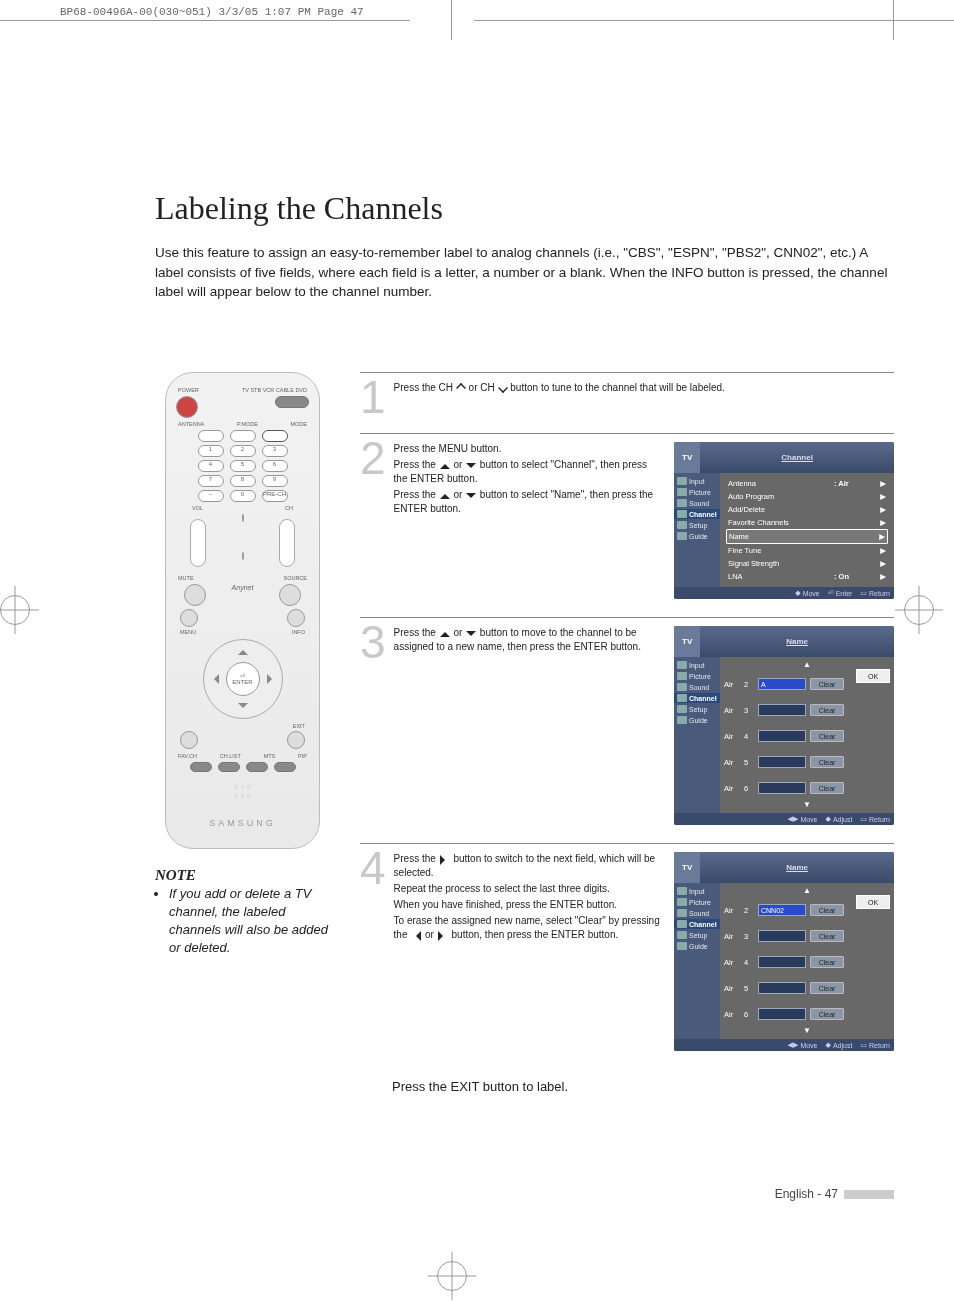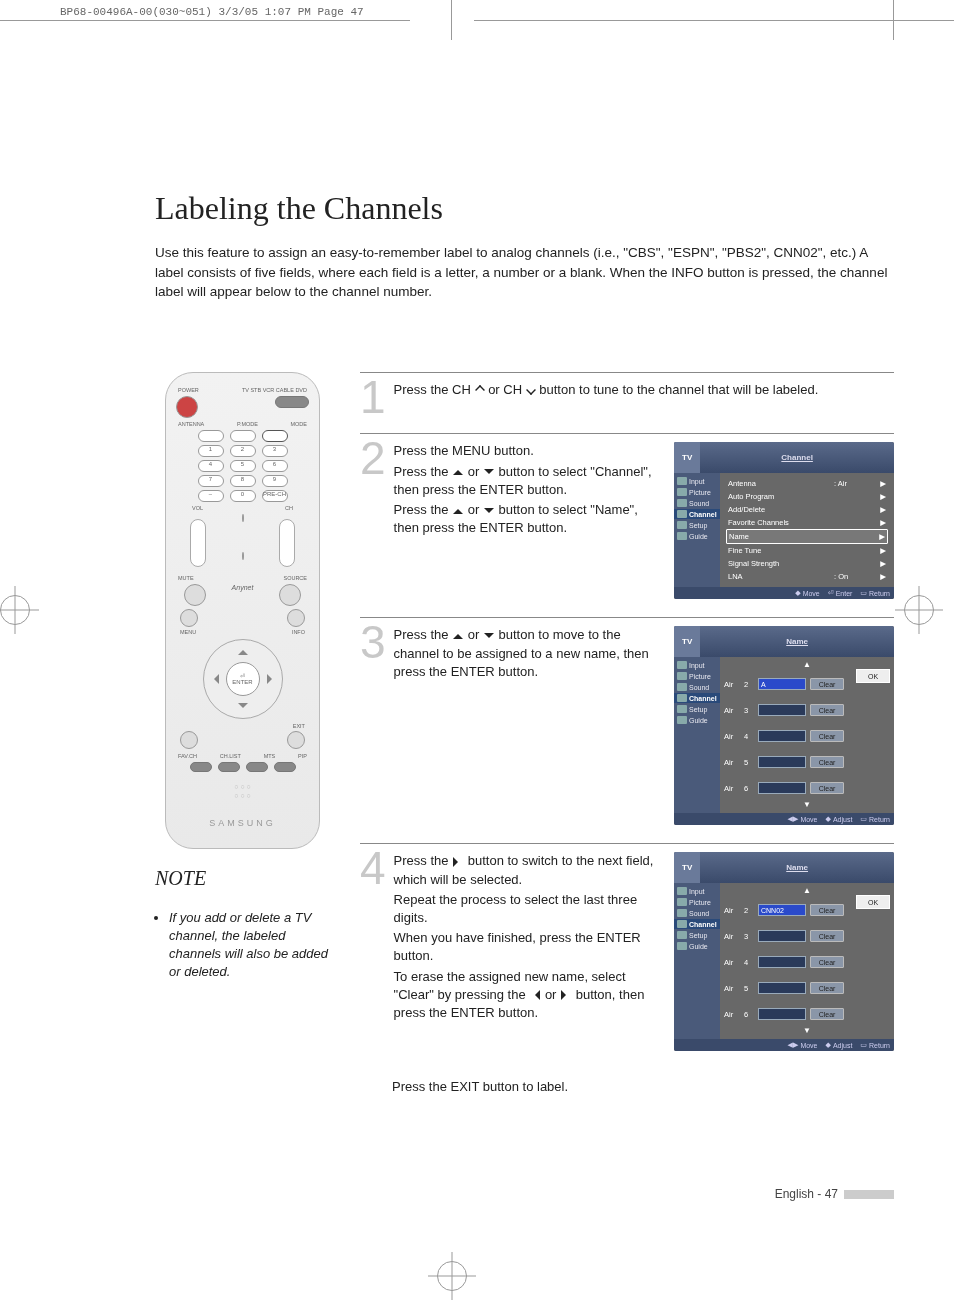--- a/index.html
+++ b/index.html
@@ -118,23 +118,23 @@
     background:#fff;
   }
   .vol-ch .rocker.left { left:14px; top:6px;}
   .vol-ch .rocker.right { right:14px; top:6px;}
   .vol-ch .mid { position:absolute; left:50%; transform:translateX(-50%); }
   .diag-row { display:flex; justify-content:space-between; padding:0 4px; margin:2px 0;}
   .diag-row .circle-btn { width:16px; height:16px;}
 
   .note-title {
     font-style: italic;
-    font-weight: normal;
-    font-size: 20px;
-    margin: 6px 0 19px 0;
+    font-weight: bold;
+    font-size: 15px;
+    margin: 6px 0 1px 0;
     font-family: Georgia, serif;
   }
   .note-list {
     margin:0; padding-left: 14px; font-size:13px; font-style: italic; line-height:1.4;
   }
 
   
   .step {
     border-top: 1px solid #888;
     padding: 8px 0 18px 0;
@@ -153,21 +153,21 @@
     margin-top: -2px;
   }
   .step-body {
     flex: 1;
     display: flex;
     gap: 14px;
     align-items: flex-start;
   }
   .step-text {
     flex: 1;
-    font-size: 13px;
+    font-size: 10px;
     line-height: 1.4;
   }
   .step-text p { margin: 0 0 2px 0;}
   .final-text {
     font-size: 13px;
     margin-top: 10px;
     margin-left: 32px;
   }
 
   
@@ -205,21 +205,21 @@
     width:10px; height:8px; background:#8aa; border-radius:1px; flex-shrink:0;
   }
   .osd-main {
     flex:1; background:#686868; padding:4px 6px; min-height:100px;
   }
   .osd-row {
     display:flex; align-items:center; height:13px; font-size:7.5px; color:#fff;
     padding: 0 2px;
   }
   .osd-row .k { flex:1; }
-  .osd-row .v { width:44px; }
+  .osd-row .v { width:44px;font-weight:bold; }
   .osd-row .arrow { width:8px; text-align:right;}
   .osd-row.boxed {
     border:1px solid #fff; border-radius:1px; background:#787878;
   }
   .osd-footer {
     display:flex; justify-content:flex-end; gap:8px;
     background:#3a4a6a; padding:2px 4px; font-size:7px; color:#cce;
   }
   .osd-footer span { display:flex; gap:2px; align-items:center;}
 

